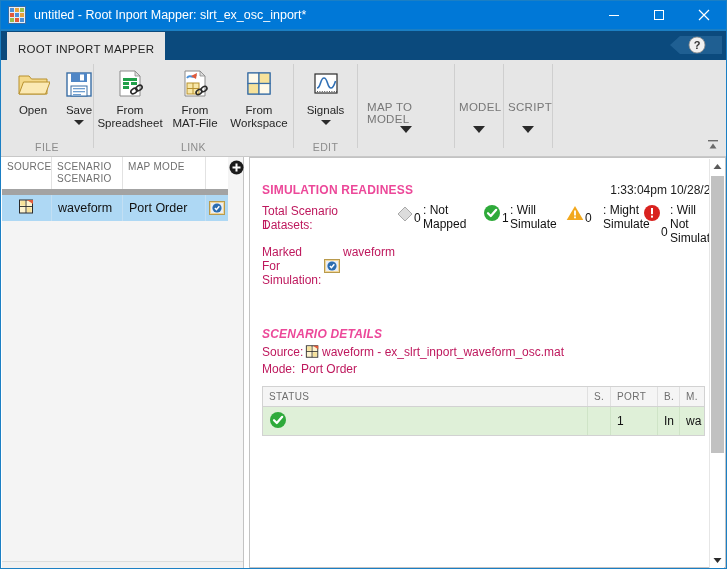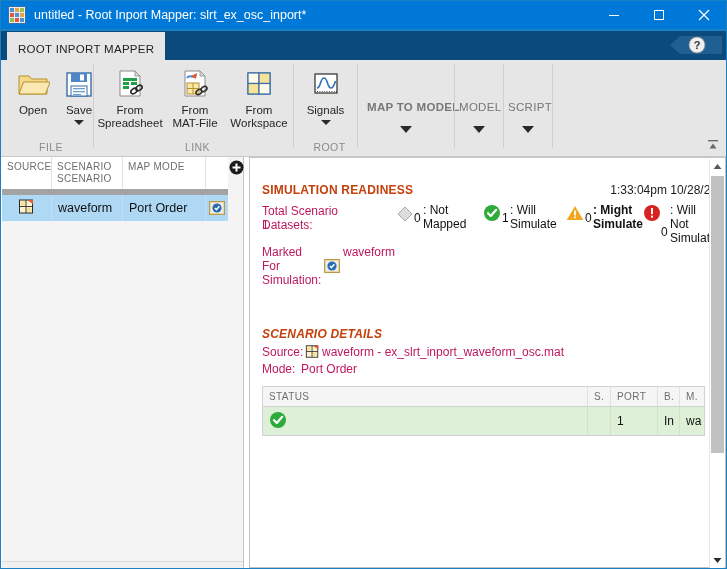--- a/index.html
+++ b/index.html
@@ -30,21 +30,21 @@
   .tabstrip{position:absolute;left:0;top:28px;width:725px;height:31px;background:#0b4a7d;}
   .tabstrip .accent{position:absolute;left:0;top:0;width:725px;height:2px;background:#1b7fc4;}
   .ribbon-tab{position:absolute;left:6px;top:3px;height:28px;padding:3px 11px;
             background:#e6e6e6;color:#222;font-size:11.5px;letter-spacing:.3px;
             display:flex;align-items:center;}
   .helpbtn{position:absolute;right:4px;top:4px;width:62px;height:24px;}
 
   
   .ribbon{position:absolute;left:0;top:59px;width:725px;height:96px;
           background:#e6e6e6;border-bottom:1px solid #c8c8c8;}
-  .rgroup{position:absolute;top:0;height:96px;padding-left:8px;}
+  .rgroup{position:absolute;top:0;height:96px;}
   .rsep{position:absolute;top:4px;width:1px;height:84px;background:#cfcfcf;}
   .rgroup .glabel{position:absolute;bottom:3px;left:0;width:100%;text-align:center;
           font-size:10.5px;color:#8b8b8b;letter-spacing:.4px;}
   .ritem{position:absolute;top:4px;display:flex;flex-direction:column;
           align-items:center;width:64px;}
   .ritem .ico{width:34px;height:34px;position:relative;margin-top:3px;}
   .ritem .lab{font-size:11.5px;color:#262626;line-height:13px;text-align:center;
           margin-top:3px;white-space:pre-line;}
   .caret{width:0;height:0;border-left:5px solid transparent;border-right:5px solid transparent;
           border-top:5px solid #2a2a2a;margin-top:3px;}
@@ -64,21 +64,21 @@
   .lhead{display:flex;height:32px;background:#fff;border-bottom:6px solid #a3a3a3;}
   .lhead .th{font-size:10px;color:#6e6e6e;letter-spacing:.3px;padding:4px 5px 0 5px;
             box-sizing:border-box;border-right:1px solid #e2e2e2;line-height:11.5px;}
   .lrow{display:flex;height:26px;background:#aed8f4;align-items:center;}
   .lrow .td{font-size:12.5px;color:#111;padding:0 6px;box-sizing:border-box;
             border-right:1px solid #c3dff3;height:26px;display:flex;align-items:center;}
   .addbtn{position:absolute;left:228px;top:159px;width:15px;height:15px;}
 
   
   .content{position:absolute;left:1px;top:1px;width:460px;height:409px;overflow:hidden;}
-  .sechead{font-size:12px;font-weight:bold;color:#c2410c;letter-spacing:.2px;}
+  .sechead{font-size:12px;font-weight:bold;color:#ec4899;letter-spacing:.2px;}
   .ts{position:absolute;right:6px;font-size:12px;color:#1a1a1a;}
   .lblk{font-size:12px;color:#be185d;line-height:14px;}
   .cnt{position:absolute;font-size:12px;color:#111;line-height:14px;}
   .cnum{position:absolute;font-size:12px;color:#111;}
 
   
   .stable{position:absolute;left:11px;top:227px;width:443px;
           border:1px solid #d2d2d2;box-sizing:border-box;background:#fff;}
   .sthead{display:flex;height:19px;background:#f5f5f5;border-bottom:1px solid #d2d2d2;}
   .sthead .c{font-size:10px;color:#6e6e6e;letter-spacing:.4px;
@@ -235,25 +235,25 @@
         <div class="ico">
           <svg width="34" height="34" viewBox="0 0 34 34">
             <rect x="6" y="7" width="22" height="19" fill="#ffffff" stroke="#2b2b2b" stroke-width="1.2"></rect>
             <path d="M8 21 C12 21 11 11 15 11 C19 11 18 21 22 21 C24.5 21 25.5 17 26.5 14" stroke="#2f6fb5" stroke-width="1.6" fill="none"></path>
             <path d="M8 24.5 L28 24.5" stroke="#2b2b2b" stroke-width="0.8" stroke-dasharray="1 1.4"></path>
           </svg>
         </div>
         <div class="lab">Signals</div>
         <div class="caret"></div>
       </div>
-      <div class="glabel">ROOT</div>
+      <div class="glabel">EDIT</div>
     </div>
     <div class="rsep" style="left:356px;"></div>
 
-    <div class="rgroup" style="left:357px;width:96px;font-weight:bold;">
+    <div class="rgroup" style="left:357px;width:96px;">
       <div class="bigtext" style="left:9px;">MAP TO MODEL</div>
       <div class="bigcaret" style="left:42px;"></div>
     </div>
     <div class="rsep" style="left:453px;"></div>
 
     <div class="rgroup" style="left:454px;width:48px;">
       <div class="bigtext" style="left:4px;">MODEL</div>
       <div class="bigcaret" style="left:18px;"></div>
     </div>
     <div class="rsep" style="left:502px;"></div>
@@ -350,21 +350,21 @@
 
       <div style="position:absolute;left:315px;top:44px;">
         <span style="position:absolute;left:0;top:2px;">
           <svg width="18" height="16" viewBox="0 0 18 16">
             <path d="M9 1 L17.3 15 L0.7 15 Z" fill="#f2a81d"></path>
             <rect x="8.1" y="5.5" width="1.8" height="5" fill="#ffffff"></rect>
             <rect x="8.1" y="11.5" width="1.8" height="1.8" fill="#ffffff"></rect>
           </svg>
         </span>
         <span class="cnum" style="left:19px;top:8px;">0</span>
-        <span class="cnt" style="left:27px;top:0px;white-space:pre-line;font-weight:bold;">: Might
+        <span class="cnt" style="left:37px;top:0px;white-space:pre-line;">: Might
 Simulate</span>
       </div>
 
       <div style="position:absolute;left:392px;top:44px;">
         <span style="position:absolute;left:0;top:1px;">
           <svg width="18" height="18" viewBox="0 0 18 18">
             <circle cx="9" cy="9" r="8" fill="#d9221f"></circle>
             <rect x="8" y="4" width="2" height="6.2" fill="#ffffff"></rect>
             <rect x="8" y="11.6" width="2" height="2" fill="#ffffff"></rect>
           </svg>

